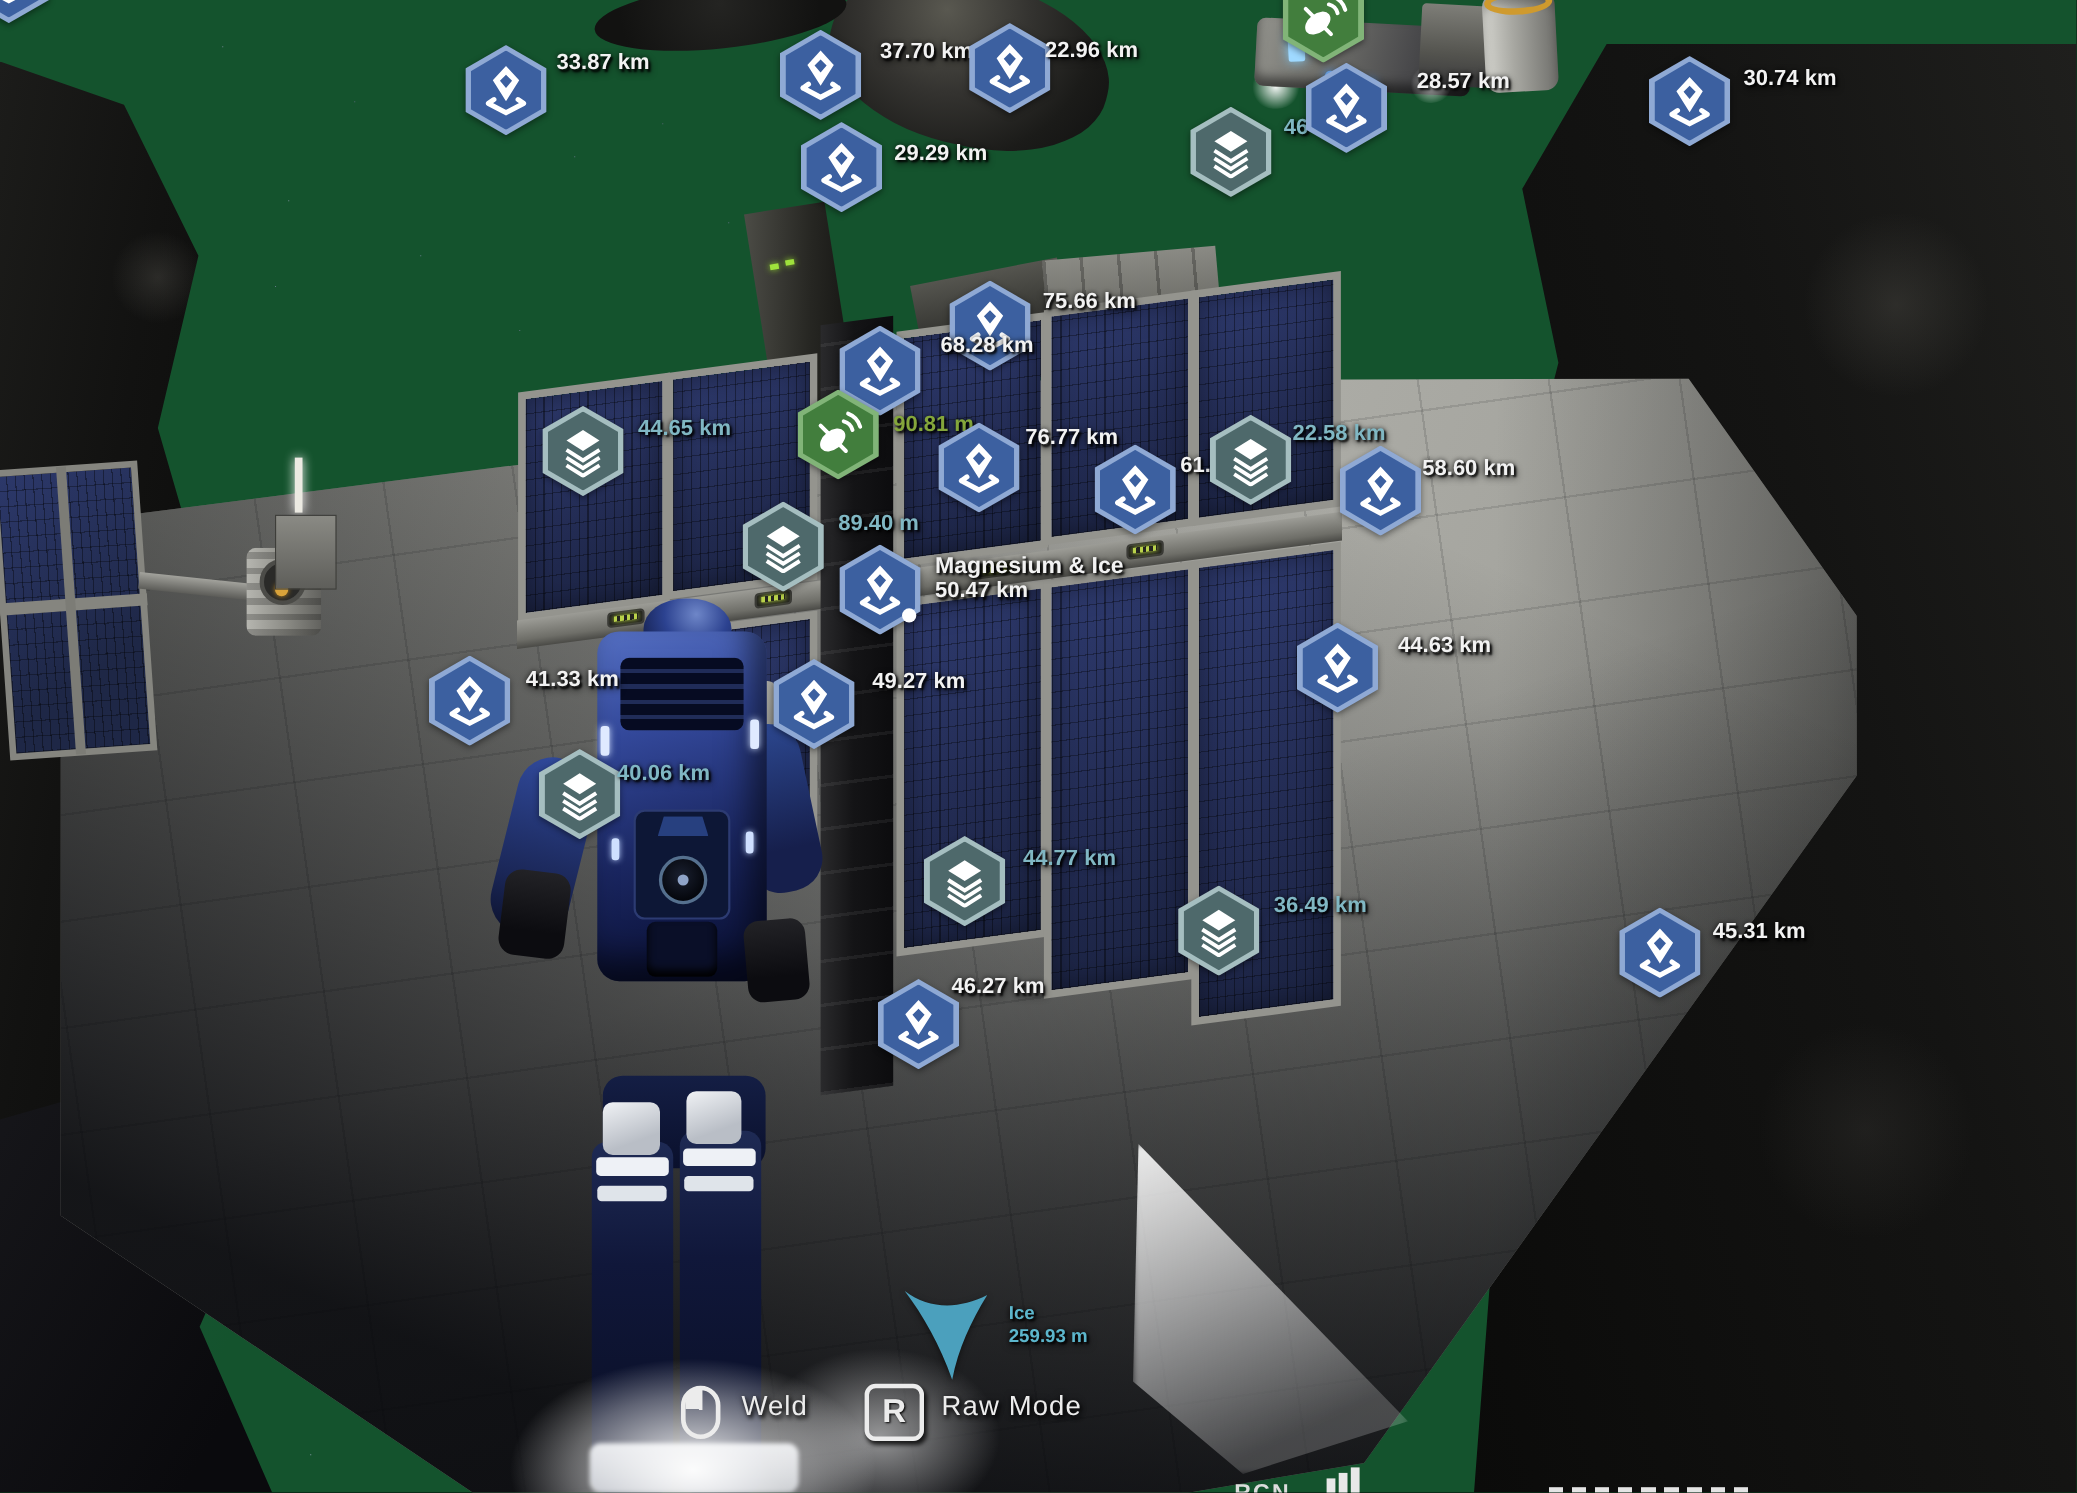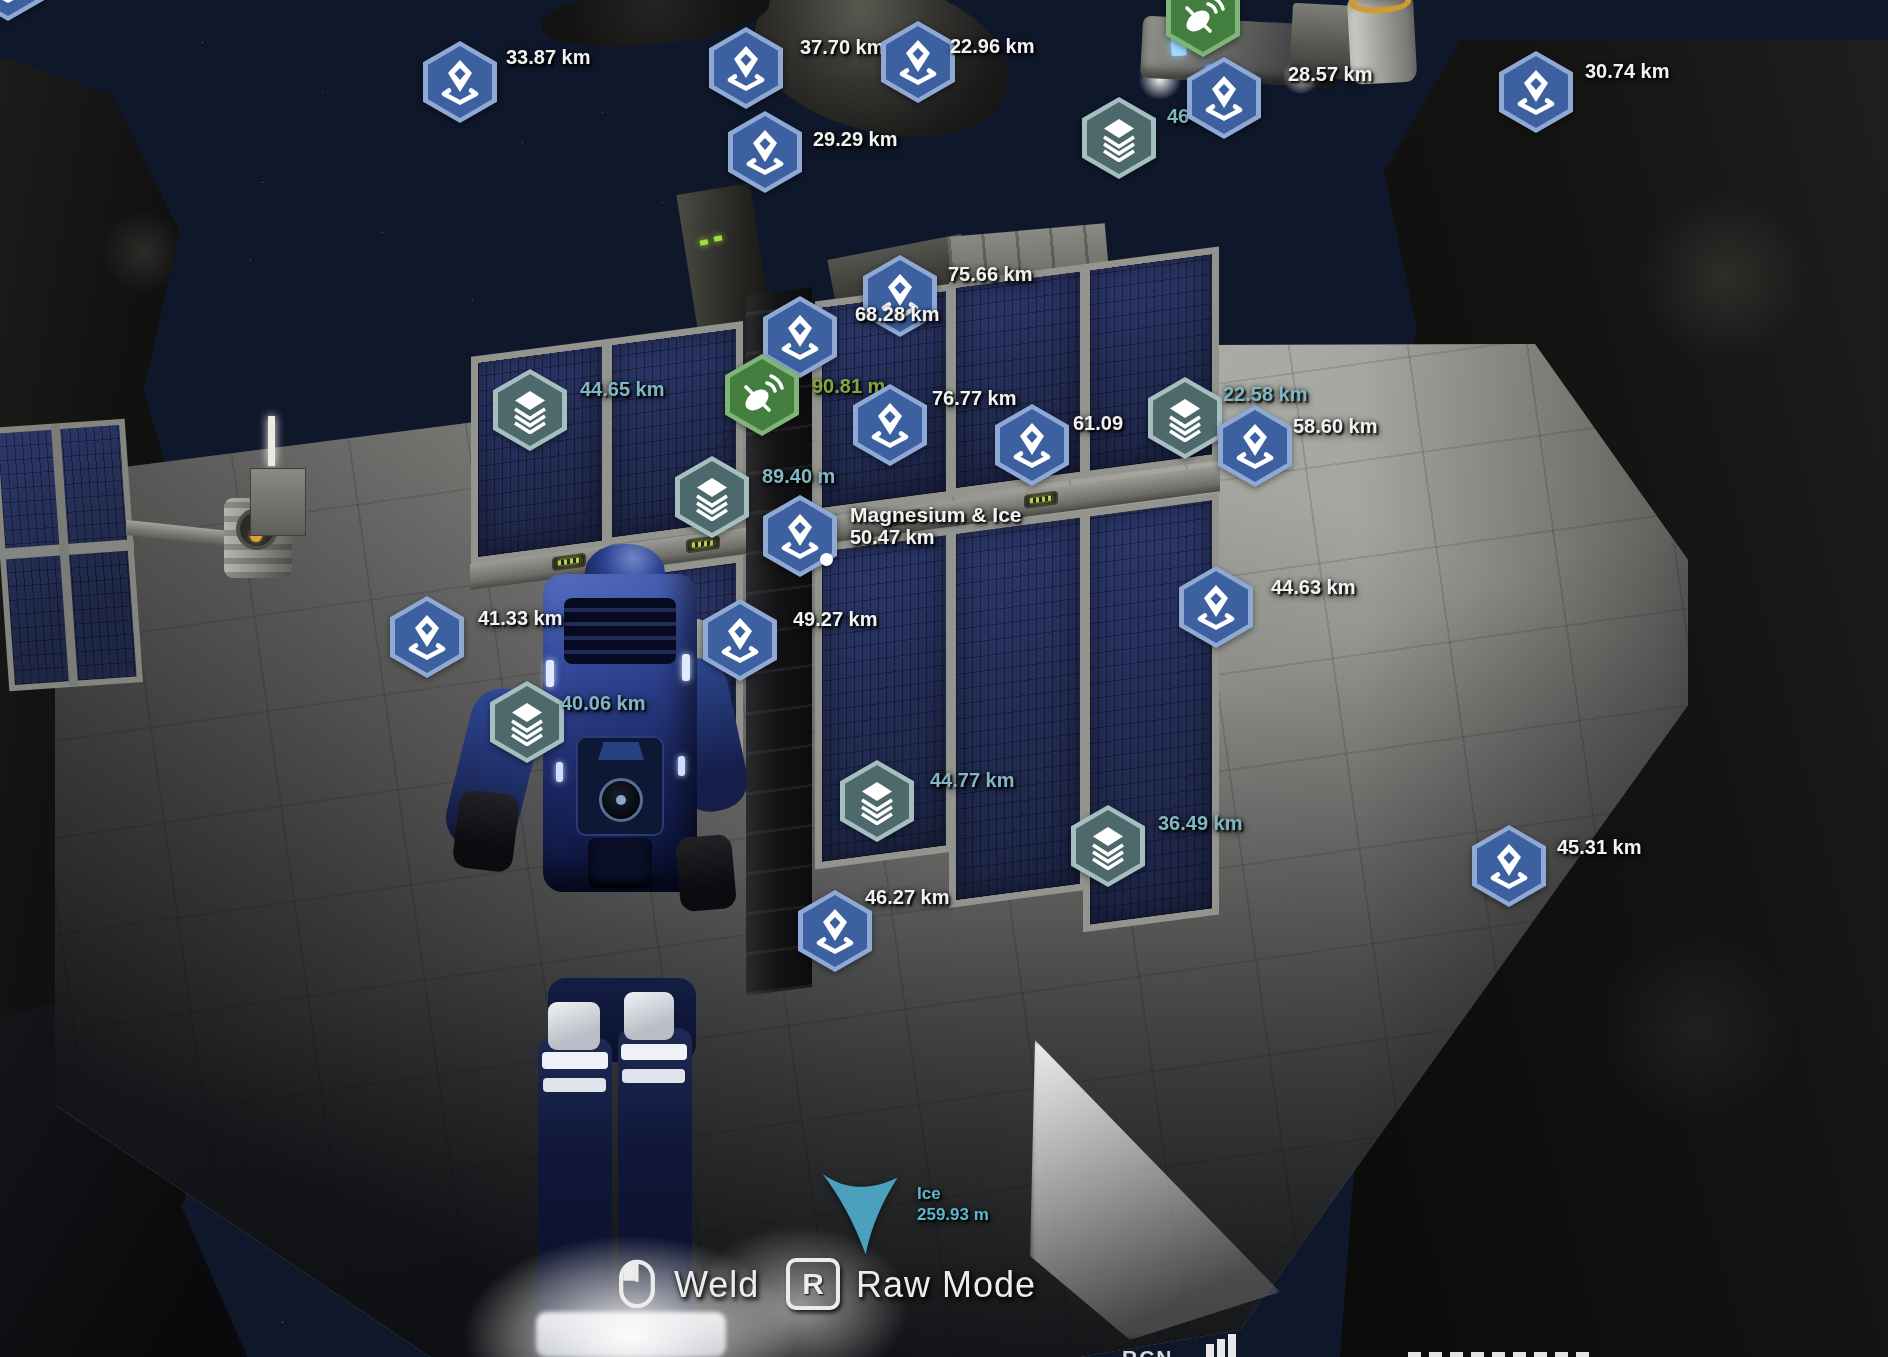--- a/index.html
+++ b/index.html
@@ -1,18 +1,18 @@
 <!DOCTYPE html>
 <html><head>
 <meta charset="utf-8">
 <style>
   html,body{margin:0;padding:0;background:#000;}
   #stage{
     position:relative;width:1888px;height:1357px;overflow:hidden;
-    background:#0f172a;
+    background:#14532d;
     font-family:"Liberation Sans","DejaVu Sans",sans-serif;
   }
   #stage *{position:absolute;box-sizing:border-box;}
 
   
   .nebula{left:0;top:520px;width:420px;height:837px;
     background:
       radial-gradient(ellipse 260px 330px at 90px 420px, rgba(90,120,160,.28), transparent 70%),
       radial-gradient(ellipse 200px 260px at 40px 700px, rgba(120,90,110,.18), transparent 70%),
       radial-gradient(ellipse 300px 400px at 10px 560px, rgba(60,80,110,.22), transparent 75%);}
@@ -205,21 +205,21 @@
   .micon{left:13px;top:17px;width:48px;height:48px;}
   .seldot{left:57px;top:58px;width:13px;height:13px;border-radius:50%;background:#fff;}
   .lbl{font-weight:bold;font-size:20px;line-height:23px;white-space:nowrap;color:#f2f2f2;
     text-shadow:2px 2px 2px rgba(0,0,0,.9),0 0 5px rgba(0,0,0,.55);}
   .lbl.teal{color:#80b7c3}.lbl.green{color:#84a63b}
   .lbl.cyan{color:#5cb6cc;font-size:17px;line-height:21px;}
   .lbl .l0.big{font-size:21px;}
   .v-target{width:90px;height:96px;filter:drop-shadow(0 2px 3px rgba(0,0,0,.5));}
 
   
-  .hud-text{color:#ececec;font-size:36px;font-weight:400;letter-spacing:1px;
+  .hud-text{color:#ececec;font-size:25px;font-weight:400;letter-spacing:1px;
     text-shadow:2px 3px 4px rgba(0,0,0,.95),0 0 6px rgba(0,0,0,.5);white-space:nowrap;}
   .keycap{width:54px;height:52px;border:4px solid #ececec;border-radius:10px;
     box-shadow:2px 3px 4px rgba(0,0,0,.8);display:flex;align-items:center;justify-content:center;position:absolute;}
   .keycap span{position:static;color:#ececec;font-size:30px;font-weight:bold;text-shadow:1px 1px 2px #000;}
   .clip-left{left:1122px;top:1346px;color:#dcdcdc;font-size:21px;font-weight:bold;letter-spacing:2px;}
   .bar1{left:1206px;top:1344px;width:8px;height:14px;background:#e8e8e8;}
   .bar2{left:1217px;top:1339px;width:8px;height:19px;background:#e8e8e8;}
   .bar3{left:1228px;top:1334px;width:8px;height:24px;background:#e8e8e8;}
   .clip-right{left:1408px;top:1352px;width:188px;height:5px;
     background:repeating-linear-gradient(90deg,#e4e4e4 0 13px, transparent 13px 21px);}
@@ -501,21 +501,21 @@
         <div class="hex"></div>
         <div class="hex-in"></div>
         <svg class="micon" viewBox="0 0 48 48">
           <path d="M24 2 L36 15 L24 34 L12 15 Z M24 10 L29.5 15.5 L24 22 L18.5 15.5 Z" fill="#fff" fill-rule="evenodd"></path>
           <path d="M8 36 L13 32.5 M8 36 L24 44.5 L40 36 M40 36 L35 32.5" fill="none" stroke="#fff" stroke-width="4.6" stroke-linecap="round"></path>
         </svg>
         <div class="lbl" style="left:78px;top:8px">
           <div class="l0" style="position:static">61.09</div>
         </div>
       </div>
-      <div class="marker v-materials" style="left: 1100px; top: 377px; margin-left: 48px;">
+      <div class="marker v-materials" style="left: 1100px; top: 377px;">
         <div class="hex"></div>
         <div class="hex-in"></div>
         <svg class="micon" viewBox="0 0 48 48">
           <path d="M24 5 L39 14.5 L24 24 L9 14.5 Z" fill="#fff"></path>
           <path d="M9 23 L24 32.5 L39 23" fill="none" stroke="#fff" stroke-width="3.6"></path>
           <path d="M9 30 L24 39.5 L39 30" fill="none" stroke="#fff" stroke-width="3.6"></path>
           <path d="M9 37 L24 46.5 L39 37" fill="none" stroke="#fff" stroke-width="3.6"></path>
         </svg>
         <div class="lbl teal" style="left:75px;top:6px">
           <div class="l0" style="position:static">22.58 km</div>

